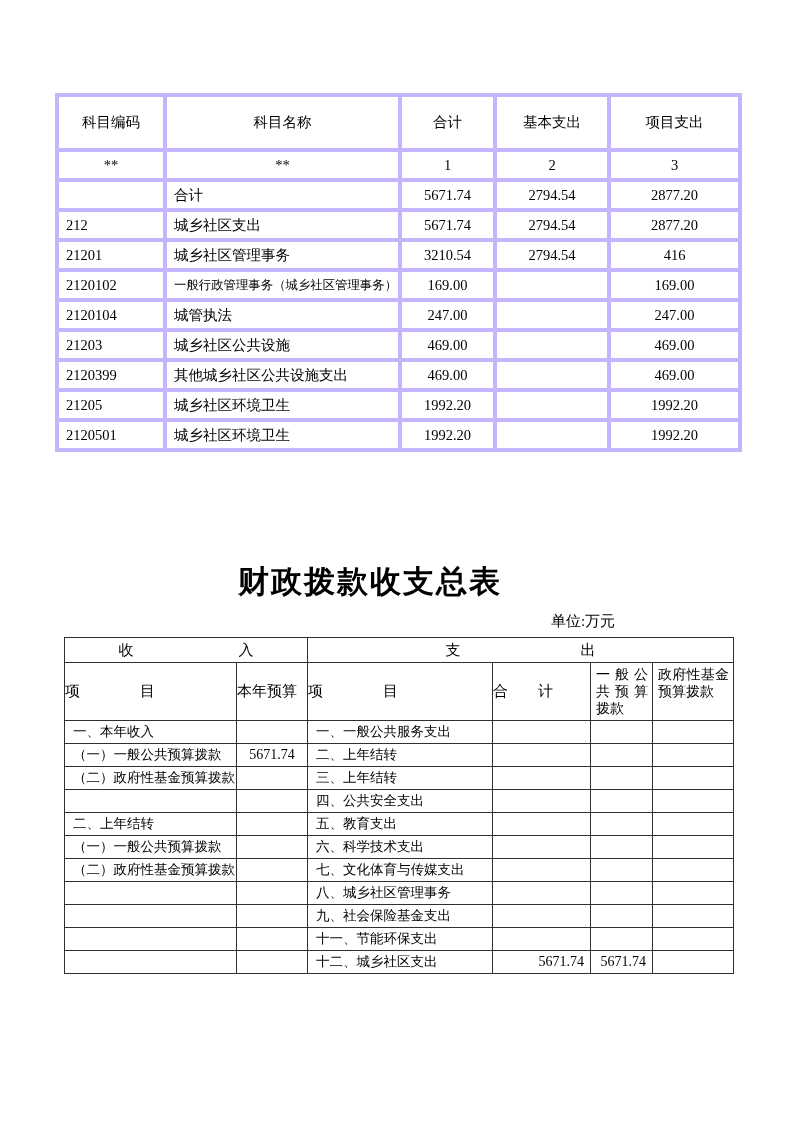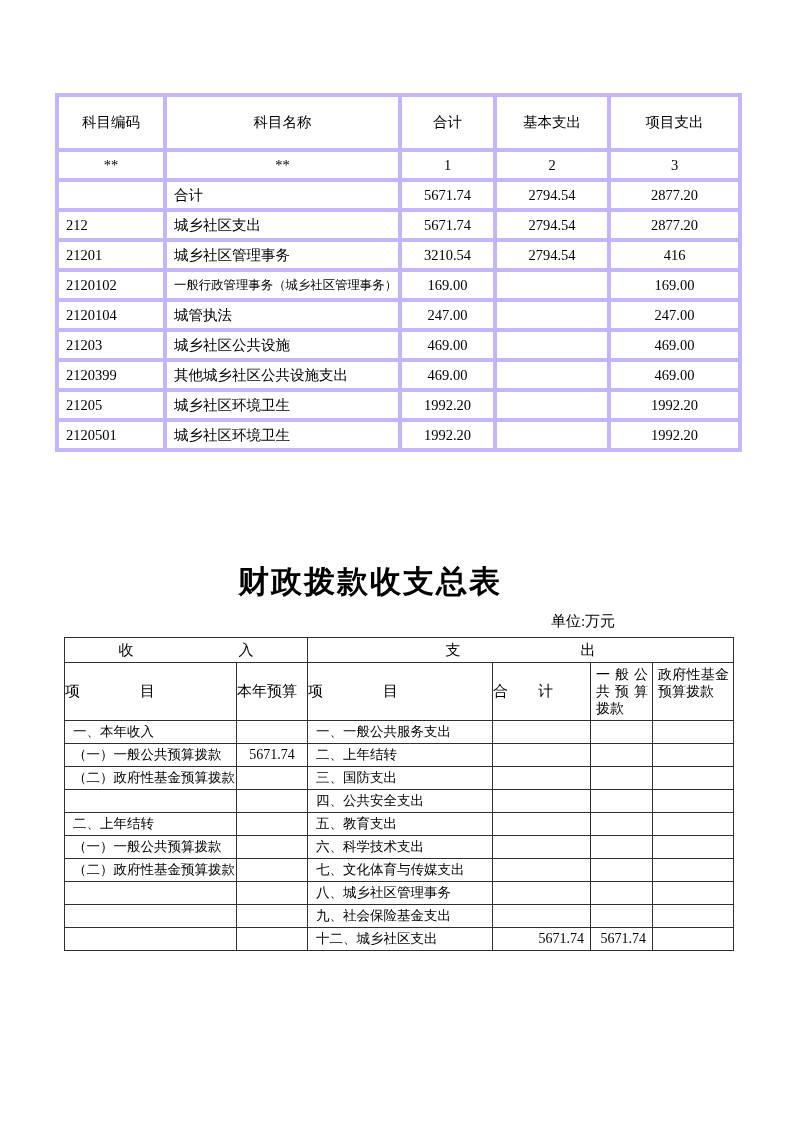--- a/index.html
+++ b/index.html
@@ -184,21 +184,21 @@
           <td class="label">（一）一般公共预算拨款</td>
           <td class="budget">5671.74</td>
           <td class="label">二、上年结转</td>
           <td class="money"></td>
           <td class="money"></td>
           <td class="money"></td>
         </tr>
         <tr>
           <td class="label">（二）政府性基金预算拨款</td>
           <td class="budget"></td>
-          <td class="label">三、国防支出</td>
+          <td class="label">三、上年结转</td>
           <td class="money"></td>
           <td class="money"></td>
           <td class="money"></td>
         </tr>
         <tr>
           <td class="label"></td>
           <td class="budget"></td>
           <td class="label">四、公共安全支出</td>
           <td class="money"></td>
           <td class="money"></td>
@@ -233,20 +233,28 @@
           <td class="budget"></td>
           <td class="label">八、城乡社区管理事务</td>
           <td class="money"></td>
           <td class="money"></td>
           <td class="money"></td>
         </tr>
         <tr>
           <td class="label"></td>
           <td class="budget"></td>
           <td class="label">九、社会保险基金支出</td>
+          <td class="money"></td>
+          <td class="money"></td>
+          <td class="money"></td>
+        </tr>
+        <tr>
+          <td class="label"></td>
+          <td class="budget"></td>
+          <td class="label">十一、节能环保支出</td>
           <td class="money"></td>
           <td class="money"></td>
           <td class="money"></td>
         </tr>
         <tr>
           <td class="label"></td>
           <td class="budget"></td>
           <td class="label">十二、城乡社区支出</td>
           <td class="money">5671.74</td>
           <td class="money">5671.74</td>

